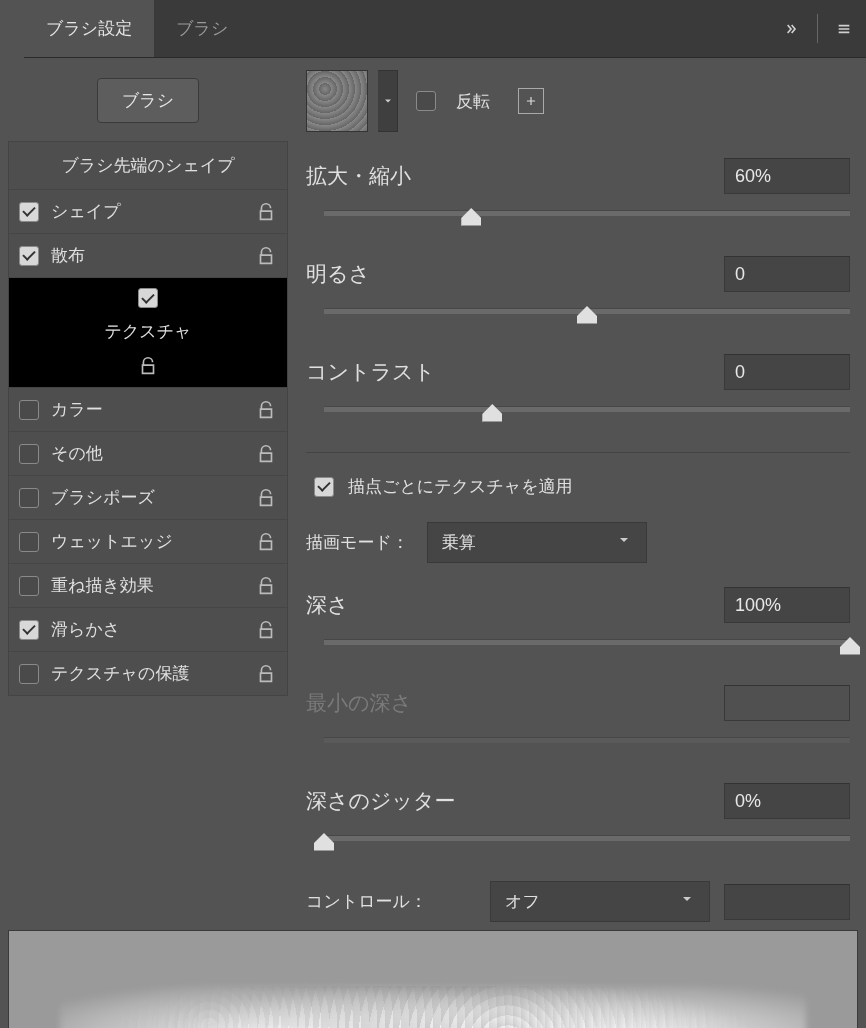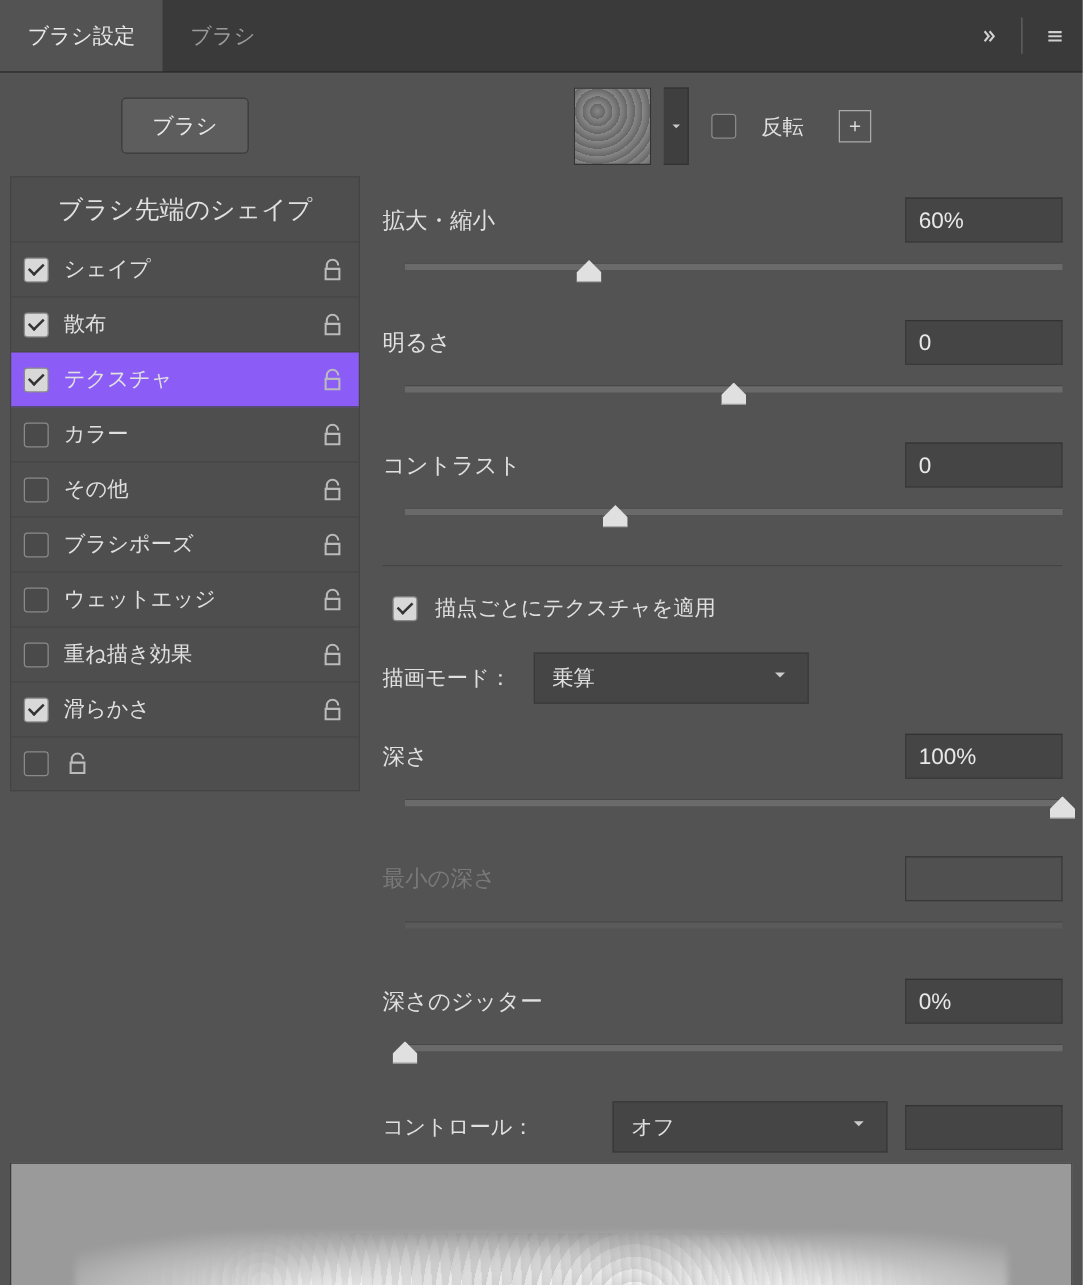--- a/index.html
+++ b/index.html
@@ -1,58 +1,58 @@
 <!DOCTYPE html>
 <html><head>
 <meta charset="utf-8">
 <style>
   * { box-sizing: border-box; margin: 0; padding: 0; font-family: "Hiragino Kaku Gothic Pro", "Meiryo", sans-serif; }
   body { background: #535353; color: #e0e0e0; font-size: 17px; width: 866px; height: 1028px; overflow: hidden; }
   
   
-  .topbar { display: flex; background: #3a3a3a; border-bottom: 1px solid #2a2a2a; height: 58px; align-items: stretch; }
+  .topbar { display: flex; background: #3a3a3a; border-bottom: 1px solid #2a2a2a; height: 58px; align-items: stretch; margin-left: 24px; }
   .tab { padding: 0 22px; display: flex; align-items: center; color: #e8e8e8; cursor: pointer; }
   .tab.active { background: #535353; font-weight: 500; }
   .tab.inactive { color: #9a9a9a; }
   .topbar-spacer { flex: 1; }
   .topbar-icon { width: 44px; display: flex; align-items: center; justify-content: center; color: #d0d0d0; cursor: pointer; }
   .topbar-sep { width: 1px; background: #666; margin: 14px 4px; }
 
   
   .main { display: flex; gap: 18px; padding: 12px 8px 8px 8px; }
   
   
   .sidebar { width: 280px; display: flex; flex-direction: column; }
   .brush-btn-wrap { display: flex; justify-content: center; margin: 8px 0 18px 0; }
   .brush-btn { background: #5d5d5d; border: 1px solid #3a3a3a; color: #e8e8e8; padding: 10px 24px; border-radius: 4px; cursor: pointer; font-size: 17px; }
   .option-list { border: 1px solid #444; background: #4e4e4e; display: flex; flex-direction: column; }
-  .opt-header { text-align: center; padding: 12px 8px; border-bottom: 1px solid #454545; font-size: 20px; }
+  .opt-header { text-align: center; padding: 12px 8px; border-bottom: 1px solid #454545; font-size: 17px; }
   .opt-row { display: flex; align-items: center; padding: 10px 10px; border-bottom: 1px solid #454545; gap: 12px; cursor: pointer; }
-  .opt-row.selected { background: #8b5cf6; }
+  .opt-row.selected { background: #000000; flex-direction: column; }
   .opt-row:last-child { border-bottom: none; }
   .chk { width: 20px; height: 20px; border: 1px solid #8a8a8a; border-radius: 3px; display: flex; align-items: center; justify-content: center; flex-shrink: 0; background: #4a4a4a; }
   .chk.on { background: #d8d8d8; }
   .chk.on::after { content: ""; width: 10px; height: 5px; border-left: 2.5px solid #333; border-bottom: 2.5px solid #333; transform: rotate(-45deg) translate(1px,-1px); }
   .opt-label { flex: 1; }
   .lock { width: 22px; height: 22px; color: #bbb; flex-shrink: 0; }
   .lock svg { width: 100%; height: 100%; }
 
   
   .panel { flex: 1; display: flex; flex-direction: column; gap: 8px; padding-right: 8px; }
-  .toprow { display: flex; align-items: center; gap: 10px; margin-bottom: 12px; justify-content: center; }
+  .toprow { display: flex; align-items: center; gap: 10px; margin-bottom: 12px; }
   .texture-thumb { width: 62px; height: 62px; background: repeating-radial-gradient(circle at 30% 30%, #888, #666 6px), #777; border: 1px solid #333; }
   .dd-arrow { width: 20px; height: 62px; background: #3f3f3f; display: flex; align-items: center; justify-content: center; border: 1px solid #333; border-left: none; }
   .chk-inline { width: 20px; height: 20px; border: 1px solid #8a8a8a; border-radius: 3px; background: #4a4a4a; display: flex; align-items: center; justify-content: center; margin-left: 8px; }
   .chk-inline.on { background: #d8d8d8; }
   .chk-inline.on::after { content: ""; width: 10px; height: 5px; border-left: 2.5px solid #333; border-bottom: 2.5px solid #333; transform: rotate(-45deg) translate(1px,-1px); }
   .invert-label { margin-left: 10px; }
   .plus-btn { width: 26px; height: 26px; border: 1px solid #aaa; display: flex; align-items: center; justify-content: center; margin-left: 18px; font-size: 18px; color: #ddd; cursor: pointer; }
   
   .slider-row { display: flex; align-items: center; justify-content: space-between; margin-top: 6px; }
-  .slider-label { font-size: 18px; }
+  .slider-label { font-size: 21px; }
   .slider-val { width: 126px; height: 36px; background: #454545; border: 1px solid #393939; border-top-color:#333; color: #e8e8e8; padding: 0 10px; display: flex; align-items: center; font-size: 18px; }
   .slider-track-wrap { position: relative; height: 28px; margin: 2px 0 10px 18px; }
   .slider-track { position: absolute; top: 6px; left: 0; right: 0; height: 6px; background: #6a6a6a; border-top: 1px solid #474747; }
   .slider-thumb { position: absolute; top: 4px; width: 20px; height: 18px; background: #e0e0e0; clip-path: polygon(50% 0, 100% 55%, 100% 100%, 0 100%, 0 55%); transform: translateX(-10px); border-bottom: 1px solid #999; }
   .slider-row.disabled .slider-label { color: #7a7a7a; }
   .slider-row.disabled .slider-val { background: #505050; }
   .slider-track-wrap.disabled .slider-track { background: #5a5a5a; }
   
   .sep { height: 1px; background: #444; margin: 6px 0 8px 0; }
   
@@ -160,20 +160,21 @@
           </div>
           <div class="opt-row">
             <div class="chk on"></div>
             <div class="opt-label">滑らかさ</div>
             <div class="lock"><svg viewBox="0 0 24 24" fill="none" stroke="currentColor" stroke-width="1.8">
                 <path d="M7 11V8a5 5 0 0 1 10 0M6 11h12v9H6z"></path>
               </svg></div>
           </div>
           <div class="opt-row">
             <div class="chk"></div>
+            <div class="opt-label">テクスチャの保護</div>
             <div class="lock"><svg viewBox="0 0 24 24" fill="none" stroke="currentColor" stroke-width="1.8">
                 <path d="M7 11V8a5 5 0 0 1 10 0M6 11h12v9H6z"></path>
               </svg></div>
           </div>
         </div>
     </div>
   </div>
 
   <div class="panel">
     <div class="toprow">

